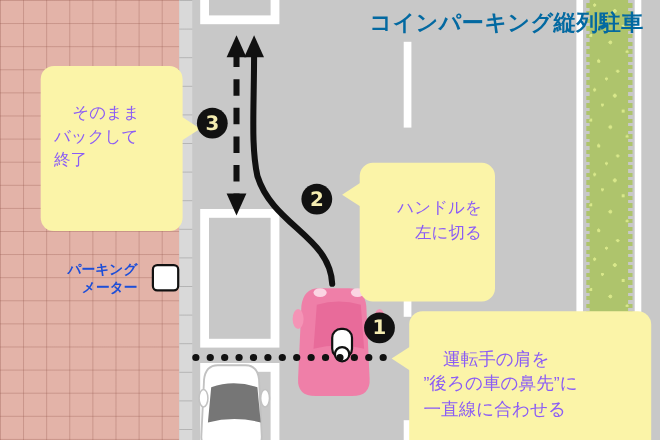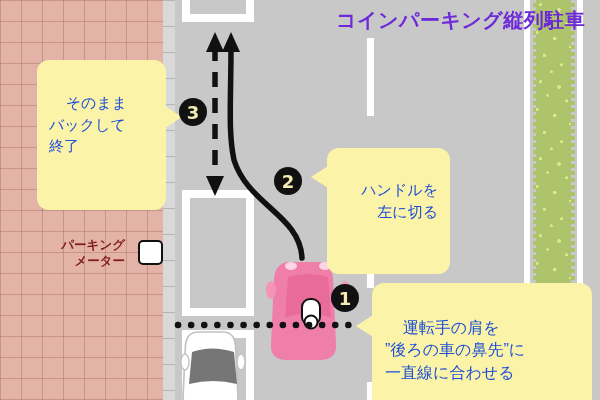--- a/index.html
+++ b/index.html
@@ -49,45 +49,45 @@
   .hedge-edge{position:absolute;top:0;width:5px;height:400px;
      background:repeating-linear-gradient(to bottom,#c8c8c8 0 3px, transparent 3px 7px);}
   .lane-dash{position:absolute;left:367px;width:7px;background:#fff;}
 
   
   .bay{position:absolute;border:8px solid #fff;box-sizing:border-box;}
 
   
   .bubble{
     position:absolute;background:#fbf4a8;border-radius:12px;
-    color:#1d4ed8;line-height:1.42;white-space:pre;
+    color:#8b5cf6;line-height:1.42;white-space:pre;
   }
   .bubble .tail{position:absolute;width:0;height:0;}
   .tail-left{border-top:11px solid transparent;border-bottom:11px solid transparent;
              border-right:17px solid #fbf4a8;left:-16px;}
   .tail-right{border-top:11px solid transparent;border-bottom:11px solid transparent;
               border-left:17px solid #fbf4a8;right:-16px;}
 
   
   .badge{
     position:absolute;width:28px;height:28px;border-radius:50%;
     background:#111;color:#f4ecb0;font-size:18px;font-weight:bold;
     display:flex;align-items:center;justify-content:center;
     font-family:"DejaVu Sans",sans-serif;
   }
 
   
-  .meter-label{position:absolute;color:#7f1d1d;font-weight:bold;font-size:12.5px;
+  .meter-label{position:absolute;color:#1d4ed8;font-weight:bold;font-size:12.5px;
     line-height:1.3;text-align:right;white-space:pre;}
   .meter-box{position:absolute;width:21px;height:21px;background:#fff;
     border:2px solid #111;border-radius:5px;}
 
   
   .title{position:absolute;left:336px;top:7px;font-size:20px;font-weight:bold;
-    color:#6d28d9;letter-spacing:.5px;white-space:nowrap;
+    color:#0369a1;letter-spacing:.5px;white-space:nowrap;
     font-family:"DejaVu Sans",sans-serif;}
 
   svg.overlay{position:absolute;left:0;top:0;width:600px;height:400px;}
 </style>
 </head>
 <body>
 
 <div id="stage">
 
   <div class="sidewalk"></div>

